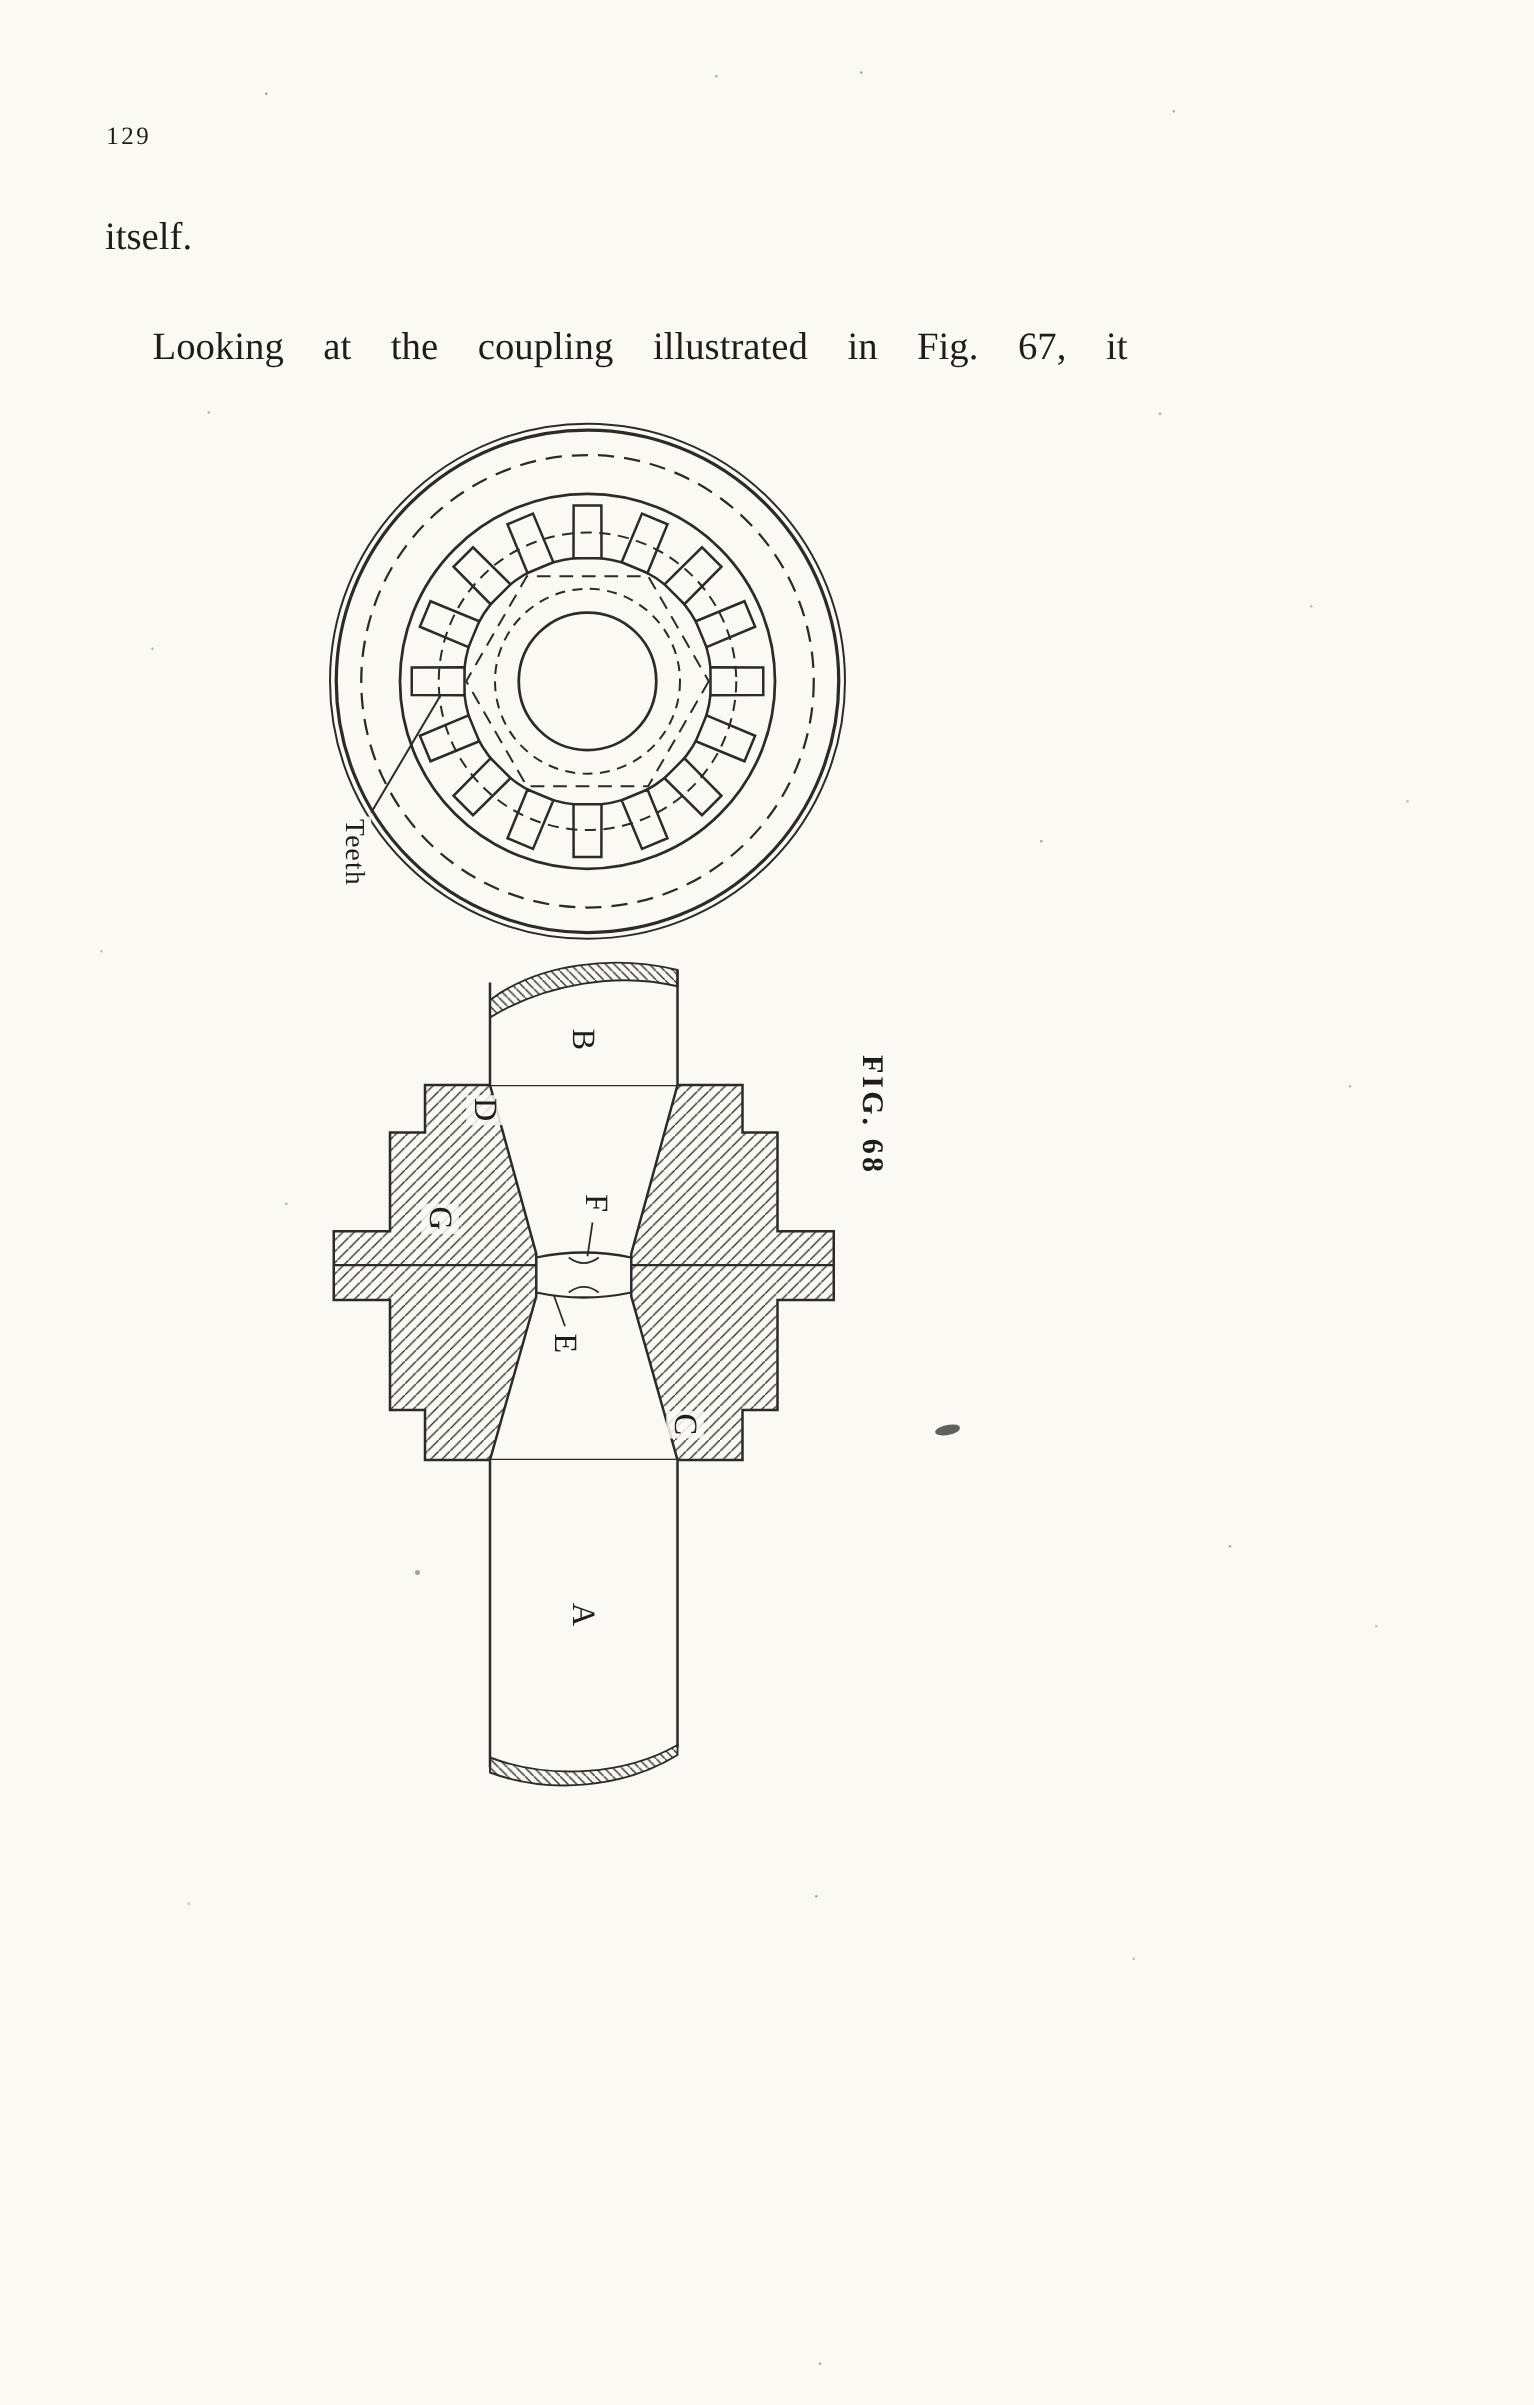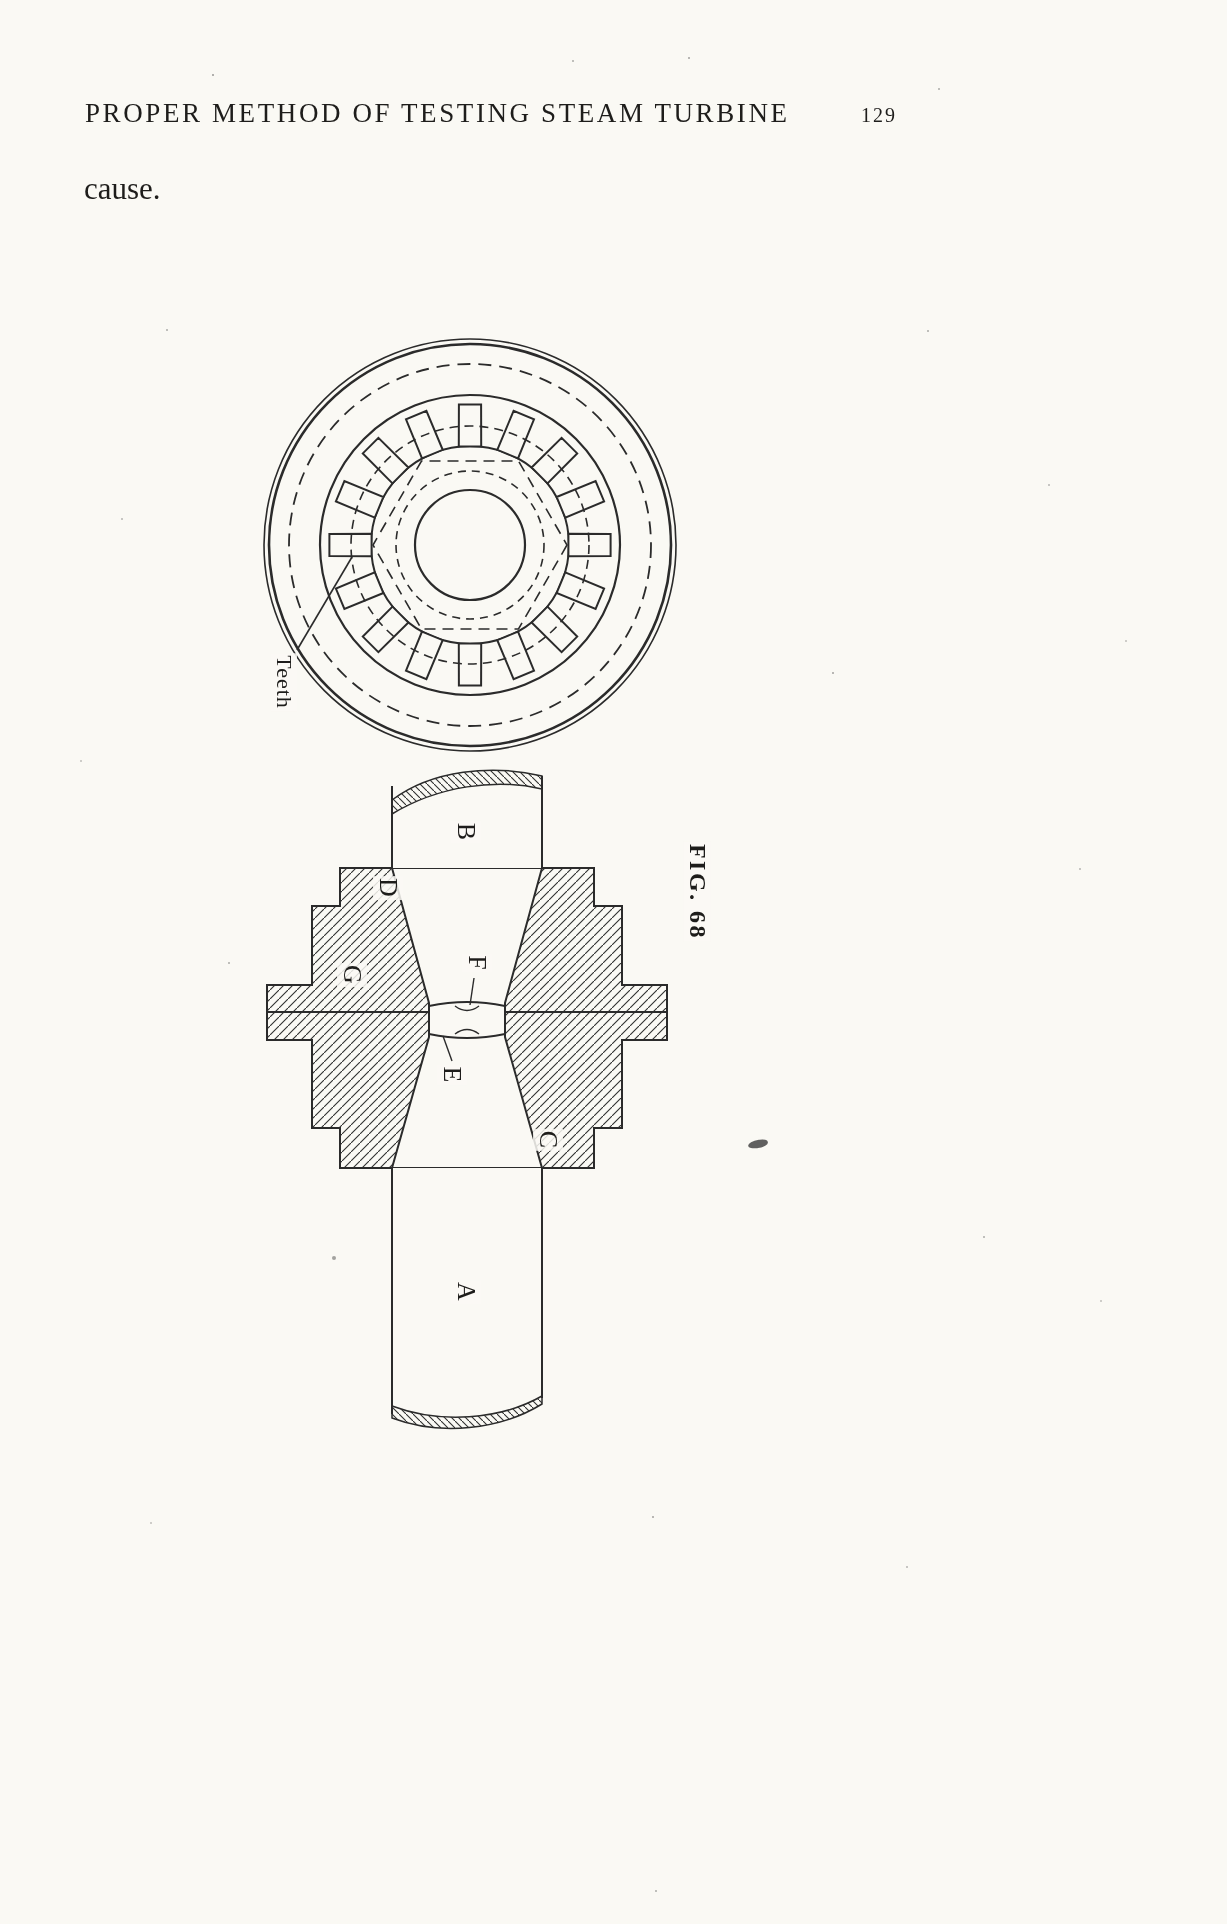--- a/index.html
+++ b/index.html
@@ -59,26 +59,28 @@
     background:#3a3a3a; border-radius:60% 40% 55% 45%;
     transform:rotate(-8deg); opacity:.8;
   }
 </style>
 </head>
 <body>
 
 <div class="page">
 
   <div class="header">
-    <span class="header-title">PROPER METHOD OF TESTING STEAM TURBINE</span>
     <span class="page-number">129</span>
   </div>
 
   <div class="para p1">
-    <span class="line">cause.</span>
+    <span class="line">itself.</span>
+  </div>
+  <div class="para p2">
+    <span class="line just indent">Looking at the coupling illustrated in Fig. 67, it</span>
   </div>
 
   <svg class="figures-svg" viewBox="0 0 1227 1924">
     <defs>
       <pattern id="hatch" patternUnits="userSpaceOnUse" width="9" height="9">
         <path d="M0,9 L9,0" stroke="#2e2e2e" stroke-width="1.1"></path>
       </pattern>
       <pattern id="hatch2" patternUnits="userSpaceOnUse" width="7" height="7">
         <path d="M0,0 L7,7" stroke="#2e2e2e" stroke-width="1.1"></path>
       </pattern>

